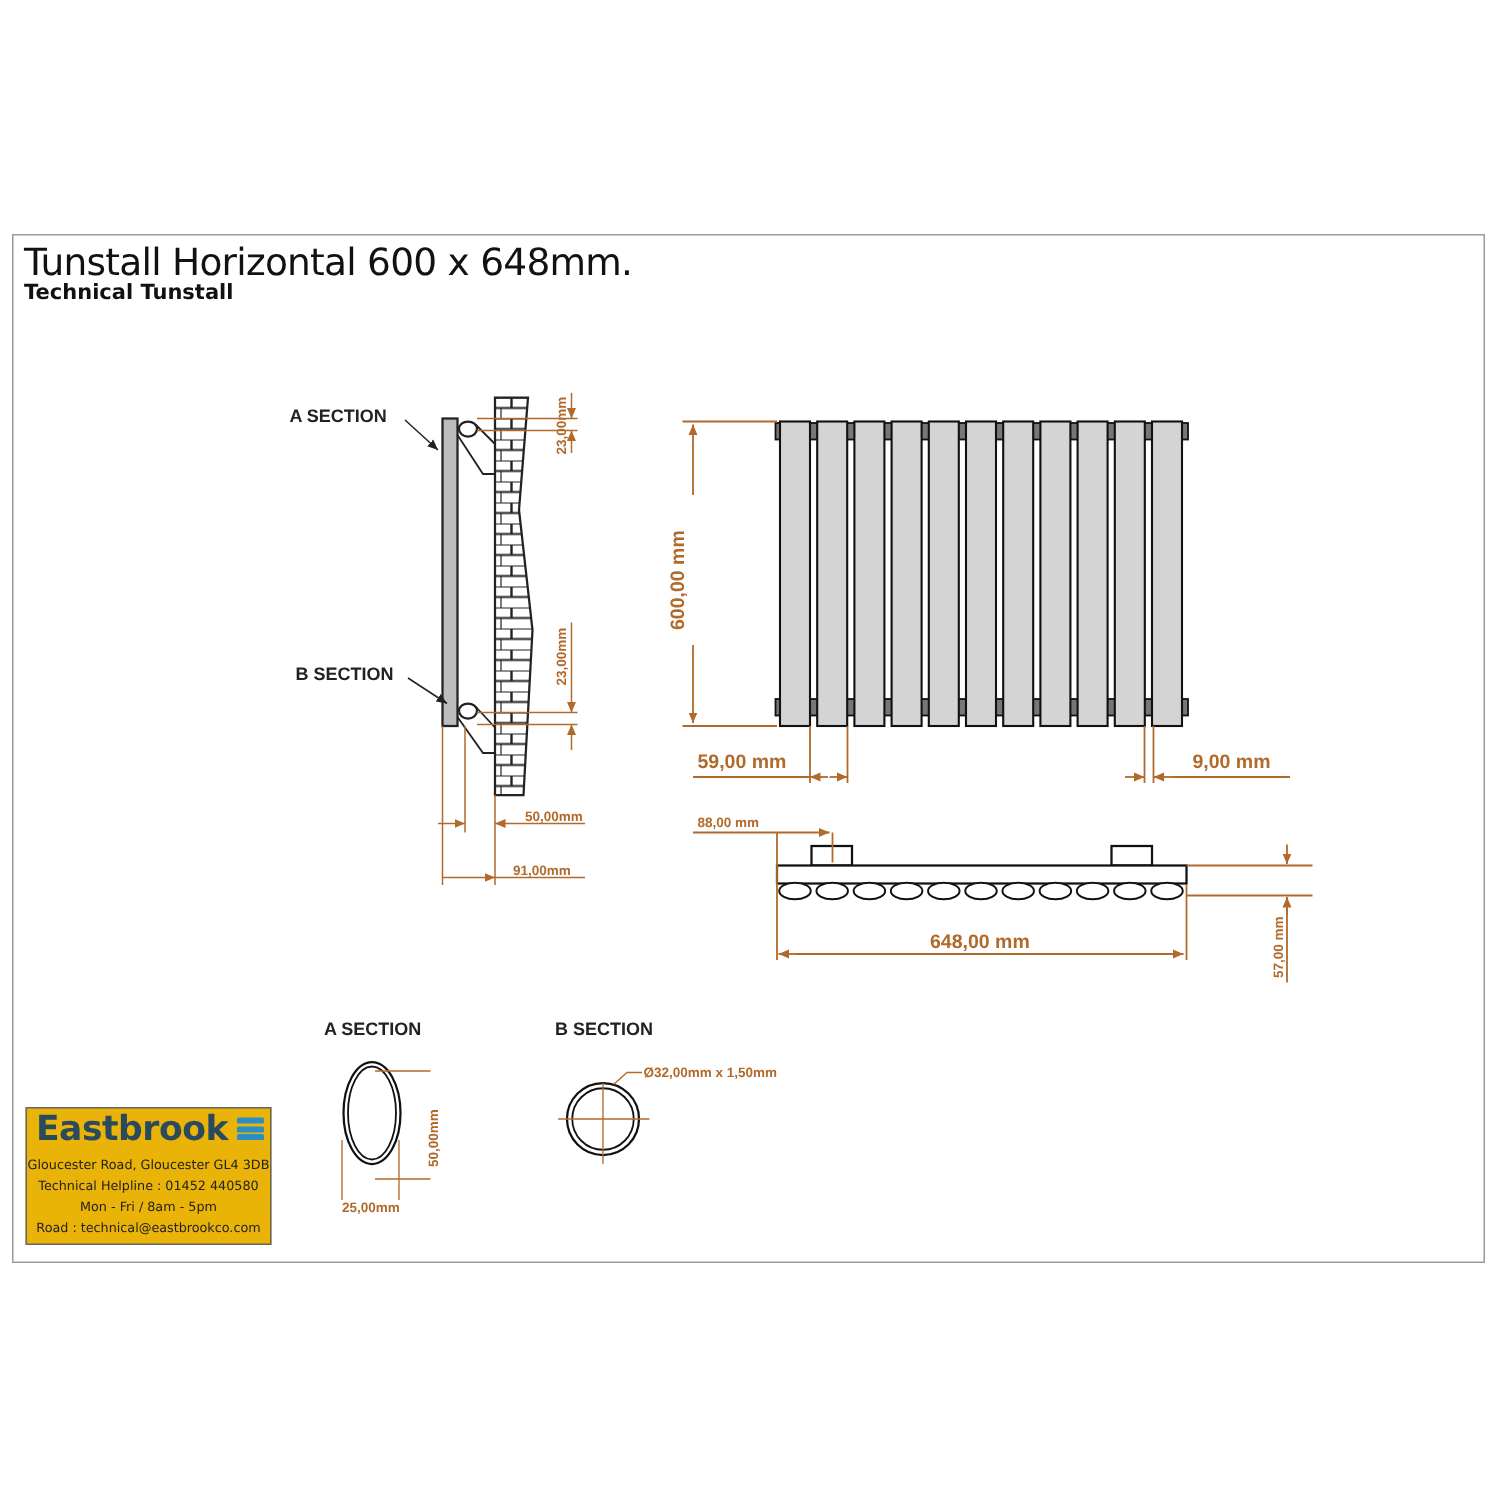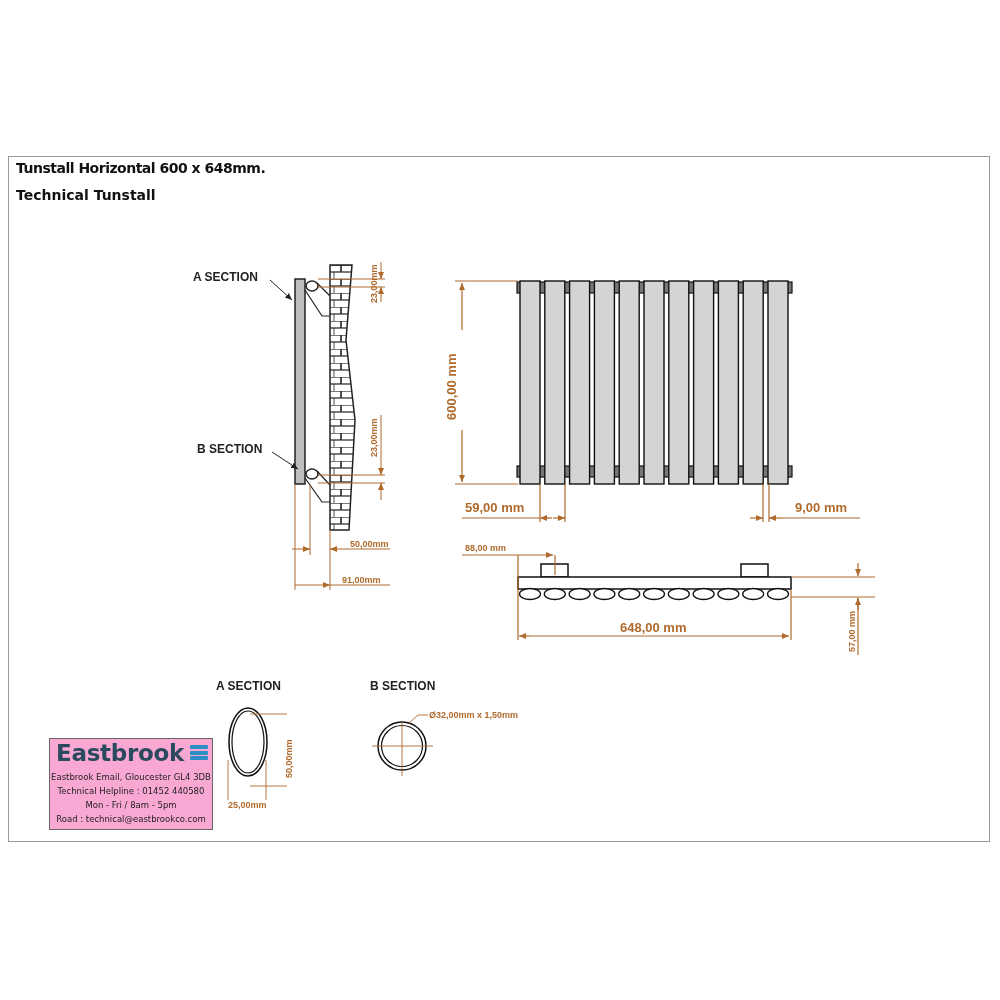--- a/index.html
+++ b/index.html
@@ -1,25 +1,25 @@
 <!DOCTYPE html>
 <html><head>
   <meta charset="utf-8">
   <style>
     html, body { margin: 0; padding: 0; background: #ffffff; }
     body { width: 1000px; height: 1000px; position: relative; overflow: hidden; font-family: "DejaVu Sans", sans-serif; }
     .sheet { position: absolute; left: 8px; top: 156px; width: 982px; height: 686px; border: 1.5px solid #9a9a9a; box-sizing: border-box; background: #fff; }
-    .title { position: absolute; left: 16px; top: 160px; font-family: "DejaVu Sans", sans-serif; font-weight: bold; font-size: 14px; color: #111; letter-spacing: -0.5px; }
+    .title { position: absolute; left: 16px; top: 160px; font-family: "DejaVu Sans", sans-serif; font-weight: normal; font-size: 25px; color: #111; letter-spacing: -0.5px; }
     .subtitle { position: absolute; left: 16px; top: 187px; font-family: "DejaVu Sans", sans-serif; font-weight: bold; font-size: 14px; color: #111; }
     svg.drawing { position: absolute; left: 0; top: 0; width: 1000px; height: 1000px; }
     .lbl { font-family: "Liberation Sans", sans-serif; font-weight: bold; font-size: 12px; fill: #222; }
     .dim { font-family: "Liberation Sans", sans-serif; font-weight: bold; fill: #b06a2c; }
     .dim-s { font-size: 9px; }
     .dim-l { font-size: 13px; }
-    .logo-box { position: absolute; left: 17px; top: 738px; width: 164px; height: 92px; border: 1.5px solid #666; box-sizing: border-box; background: #f9a8d4; margin-left: 32px; }
+    .logo-box { position: absolute; left: 17px; top: 738px; width: 164px; height: 92px; border: 1.5px solid #666; box-sizing: border-box; background: #eab308; }
     .logo-text { position: absolute; left: 6px; top: 1px; font-family: "DejaVu Sans", sans-serif; font-size: 23px; font-weight: bold; color: #2a4a5e; letter-spacing: -0.3px; }
     .logo-icon { position: absolute; left: 140px; top: 6px; width: 18px; height: 20px; }
     .logo-icon span { display: block; height: 4px; margin-bottom: 1.5px; background: #2a8fc4; border-radius: 1px; }
     .contact { position: absolute; left: 0; width: 100%; text-align: center; font-family: "DejaVu Sans", sans-serif; font-size: 8.5px; color: #222; }
   </style>
 </head>
 <body>
 
 <div class="sheet"></div>
 <div class="title">Tunstall Horizontal 600 x 648mm.</div>
@@ -185,17 +185,17 @@
   </g>
 </svg>
 
 <div class="logo-box">
   <div class="logo-text">Eastbrook</div>
   <div class="logo-icon">
       <span></span>
       <span></span>
       <span></span>
     </div>
-  <div class="contact" style="top:33px">Eastbrook Email, Gloucester GL4 3DB</div>
+  <div class="contact" style="top:33px">Gloucester Road, Gloucester GL4 3DB</div>
   <div class="contact" style="top:47px">Technical Helpline : 01452 440580</div>
   <div class="contact" style="top:61px">Mon - Fri / 8am - 5pm</div>
   <div class="contact" style="top:75px">Road : technical@eastbrookco.com</div>
 </div>
 
 </body></html>

